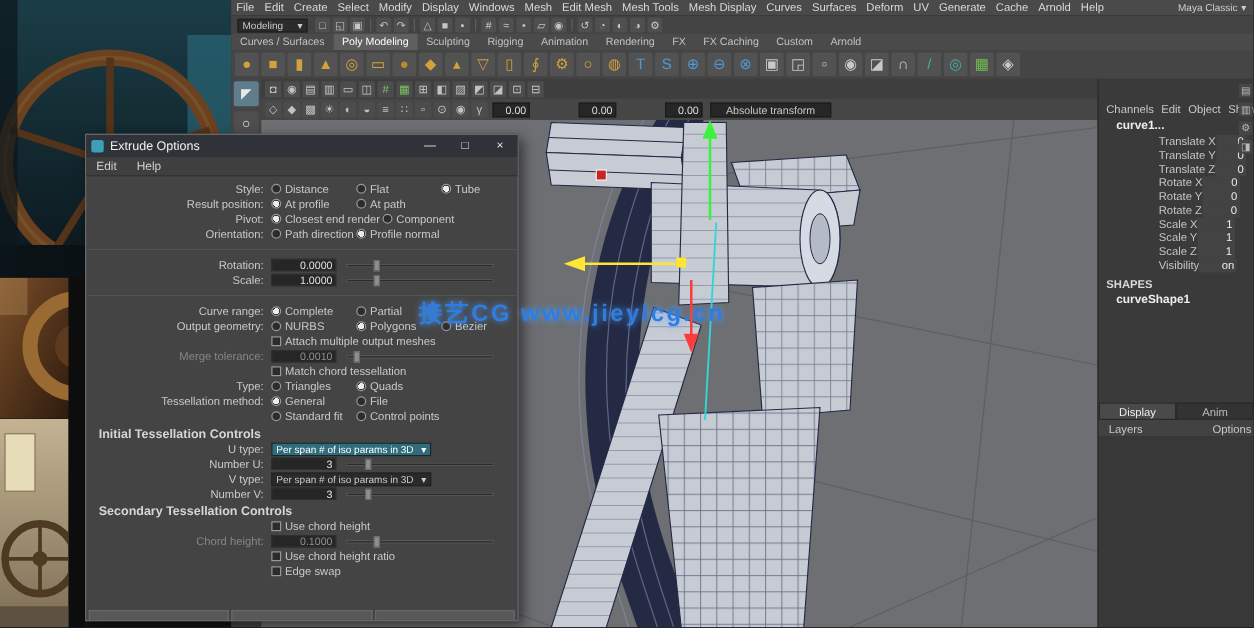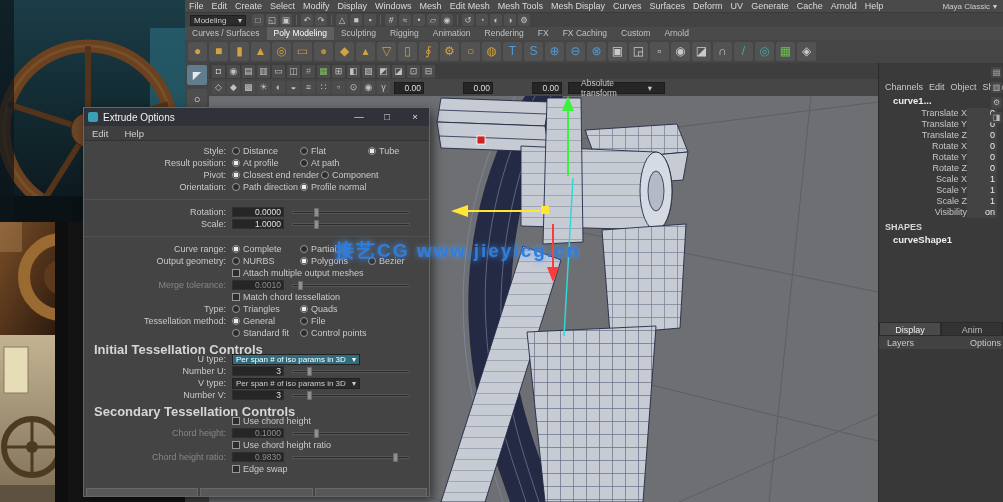--- a/index.html
+++ b/index.html
@@ -45,50 +45,50 @@
 
   #row5{left:24px;top:63px;width:669px;height:16px;background:#3e3e3e;display:flex;align-items:center;padding:0 2px;}
   #row6{left:24px;top:79px;width:669px;height:17px;background:#464646;display:flex;align-items:center;padding:0 2px;}
   .picon{width:13px;height:13px;background:#4c4c4c;margin:0 1px;font-size:9px;line-height:13px;
          text-align:center;color:#c2c2c2;border-radius:1px;flex:none;}
   #row6-icons{display:flex;align-items:center;}
   #row6-fields{display:flex;align-items:center;gap:36px;}
   .tfield{width:30px;height:12px;background:#262626;border:1px solid #1c1c1c;color:#ddd;font-size:8.5px;
           line-height:10px;text-align:right;padding-right:2px;margin-left:3px;}
   .tdd{width:97px;height:12px;background:#262626;border:1px solid #1c1c1c;display:flex;justify-content:space-between;
-       align-items:center;font-size:8.5px;padding:0 12px;margin-left:6px;color:#c9c9c9;}
+       align-items:center;font-size:8.5px;padding:0 2px;margin-left:6px;color:#c9c9c9;flex-direction:column;}
 
   #viewport{left:24px;top:96px;width:669px;height:406px;background:#6d6f72;overflow:hidden;}
 
   
   #rightpanel{left:693px;top:63px;width:125px;height:439px;background:#3a3a3a;border-left:1px solid #2a2a2a;}
   #sidebar-icons{position:absolute;right:1px;top:2px;display:flex;flex-direction:column;z-index:5;}
   .sbicon{width:11px;height:11px;margin:2px 0;background:#464646;font-size:8px;line-height:11px;
           text-align:center;color:#bbb;border-radius:1px;}
   #cb-menu{display:flex;gap:2px;font-size:9px;color:#c9c9c9;padding:0 4px;margin-top:17px;height:13px;align-items:center;}
   .cbm{padding:0 2px;}
   .cb-object{font-size:9.5px;color:#eee;padding:2px 0 2px 14px;font-weight:bold;}
-  .cbrow{display:flex;justify-content:flex-end;font-size:9px;line-height:11px;padding:0 6px 0 22px;color:#c6c6c6;}
+  .cbrow{display:flex;justify-content:flex-start;font-size:9px;line-height:11px;padding:0 6px 0 22px;color:#c6c6c6;margin-left:26px;}
   .cbname{white-space:nowrap;}
   .cbval{width:30px;background:#434343;text-align:right;padding-right:2px;color:#ececec;}
   .cb-section{font-size:9px;color:#d8d8d8;padding:4px 0 1px 6px;font-weight:bold;}
   .cb-shape{font-size:9.5px;color:#eee;padding:1px 0 1px 14px;font-weight:bold;}
   #layereditor{position:absolute;left:0;top:259px;right:0;bottom:0;display:flex;flex-direction:column;}
   #le-tabs{display:flex;height:14px;}
   .le-tab{flex:1;text-align:center;font-size:9px;line-height:14px;background:#333;color:#bbb;border:1px solid #2a2a2a;}
   .le-tab.active{background:#4a4a4a;color:#eee;}
   #le-menu{display:flex;font-size:9px;padding:1px 4px;background:#424242;align-items:center;height:13px;}
   .lemitem{padding:0 4px;color:#c9c9c9;}
   #le-icons{margin-left:auto;display:flex;gap:2px;}
   #le-icons .sbicon{margin:0;}
   #le-body{flex:1;background:#383838;}
 
   
   #dialog{left:68px;top:107px;width:347px;height:390px;background:#444;border:1px solid #666;
-          box-shadow:3px 4px 10px rgba(0,0,0,.55);z-index:40;margin-left:15px;}
+          box-shadow:3px 4px 10px rgba(0,0,0,.55);z-index:40;}
   #titlebar{display:flex;align-items:center;height:18px;background:#2f3238;padding-left:4px;}
   .dlg-icon{width:10px;height:10px;background:#39a0b5;border-radius:2px;margin-right:5px;flex:none;}
   .dlg-title{font-size:10px;color:#f2f2f2;flex:1;}
   .winbtn{width:28px;height:18px;text-align:center;line-height:18px;font-size:9.5px;color:#e0e0e0;}
   #dlg-menu{height:15px;background:#3f3f3f;display:flex;border-bottom:1px solid #333;}
   .dmitem{font-size:9.5px;line-height:15px;padding:0 8px;color:#d0d0d0;}
   #dlg-body{position:absolute;top:34px;bottom:8px;left:0;right:0;padding-top:3px;overflow:hidden;}
   .drow{display:flex;align-items:center;height:12px;}
   .dlabel{width:148px;text-align:right;padding-right:6px;font-size:9px;color:#c9c9c9;white-space:nowrap;flex:none;}
   .dcell{min-width:66px;margin-right:2px;display:flex;align-items:center;gap:3px;}
@@ -98,21 +98,21 @@
   .olabel{font-size:9px;color:#c9c9c9;white-space:nowrap;}
   .dis .dlabel,.dis .olabel{color:#868686;}
   .dfield{width:52px;height:10px;background:#262626;border:1px solid #2f2f2f;color:#e0e0e0;font-size:8.5px;
           text-align:right;padding-right:2px;line-height:8px;flex:none;}
   .dis .dfield{color:#8f8f8f;}
   .dtrack{position:relative;width:118px;height:3px;background:#2a2a2a;border:1px solid #555;margin-left:8px;flex:none;}
   .dhandle{position:absolute;top:-3.5px;width:5px;height:9px;background:#8f8f8f;border:1px solid #6a6a6a;}
   .ddrop{width:128px;height:11px;background:#2a2a2a;display:flex;justify-content:space-between;align-items:center;
          padding:0 3px;font-size:8px;color:#ccc;border:1px solid #222;flex:none;}
   .ddrop.hl{background:#2f6c7c;color:#fff;}
-  .dhead{font-size:13px;font-weight:bold;color:#d6d6d6;padding:3px 0 2px 10px;height:14px;}
+  .dhead{font-size:10px;font-weight:bold;color:#d6d6d6;padding:3px 0 2px 10px;height:14px;}
   .dsep{height:1px;background:#383838;border-bottom:1px solid #525252;margin:6px 0;}
   #dlg-buttons{position:absolute;bottom:0;left:0;right:0;height:8px;display:flex;gap:2px;padding:0 2px;}
   .dlg-btn-cut{flex:1;background:#585858;border:1px solid #686868;border-bottom:none;}
 
   
   #watermark{left:335px;top:238px;font-size:19px;font-weight:bold;letter-spacing:2px;z-index:60;
              color:var(--watermark-blue,#2e7de0);text-shadow:0 0 6px rgba(80,160,255,.85);white-space:nowrap;}
 
   
   #scene .gridline{stroke:#5d5f62;stroke-width:1;}
@@ -684,27 +684,20 @@
             <span class="dhandle" style="left: 18%;"></span>
           </span>
         </div>
         <div class="drow">
           <span class="dlabel"></span>
           <span class="dcell">
             <span class="checkbox"></span>
             <span class="olabel">Use chord height ratio</span>
           </span>
         </div>
-        <div class="drow dis">
-          <span class="dlabel">Chord height ratio:</span>
-          <span class="dfield">0.9830</span>
-          <span class="dtrack">
-            <span class="dhandle" style="left: 86%;"></span>
-          </span>
-        </div>
         <div class="drow">
           <span class="dlabel"></span>
           <span class="dcell">
             <span class="checkbox"></span>
             <span class="olabel">Edge swap</span>
           </span>
         </div>
       </div>
     <div id="dlg-buttons">
       <div class="dlg-btn-cut"></div>

